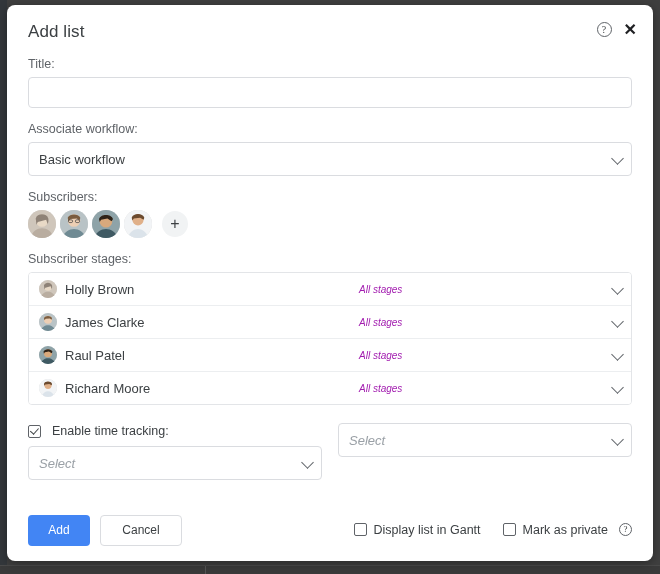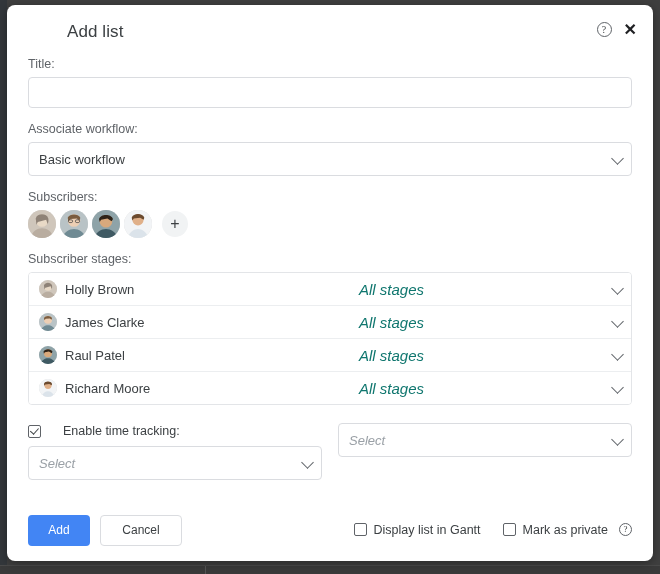--- a/index.html
+++ b/index.html
@@ -79,21 +79,20 @@
     background: #ffffff;
     border-radius: 8px;
     box-shadow: 0 2px 10px rgba(0,0,0,.35);
     box-sizing: border-box;
     overflow: hidden;
   }
 
   .modal-header {
     position: relative;
     height: 52px;
-    margin-left: 39px;
   }
   .modal-title {
     position: absolute;
     left: 21px;
     top: 17px;
     font-size: 17px;
     color: #3c4043;
     letter-spacing: .1px;
   }
   .header-actions {
@@ -240,37 +239,37 @@
     background: #ddd;
   }
   .stage-avatar svg { display:block; width:100%; height:100%; }
   .stage-name {
     font-size: 13px;
     color: #3c4043;
   }
   .stage-value {
     position: absolute;
     left: 330px;
-    font-size: 15px;
-    color: #0f766e;
+    font-size: 10px;
+    color: #a21caf;
     font-style: italic;
   }
 
   
   .two-col {
     display: flex;
     gap: 16px;
     margin-top: 18px;
   }
   .col { flex: 1; }
 
   .check-line {
     display: flex;
     align-items: center;
-    gap: 22px;
+    gap: 11px;
     margin-bottom: 7px;
     height: 16px;
   }
   .checkbox {
     width: 13px; height: 13px;
     border: 1.4px solid #5f6368;
     border-radius: 2px;
     box-sizing: border-box;
     position: relative;
     flex: none;

